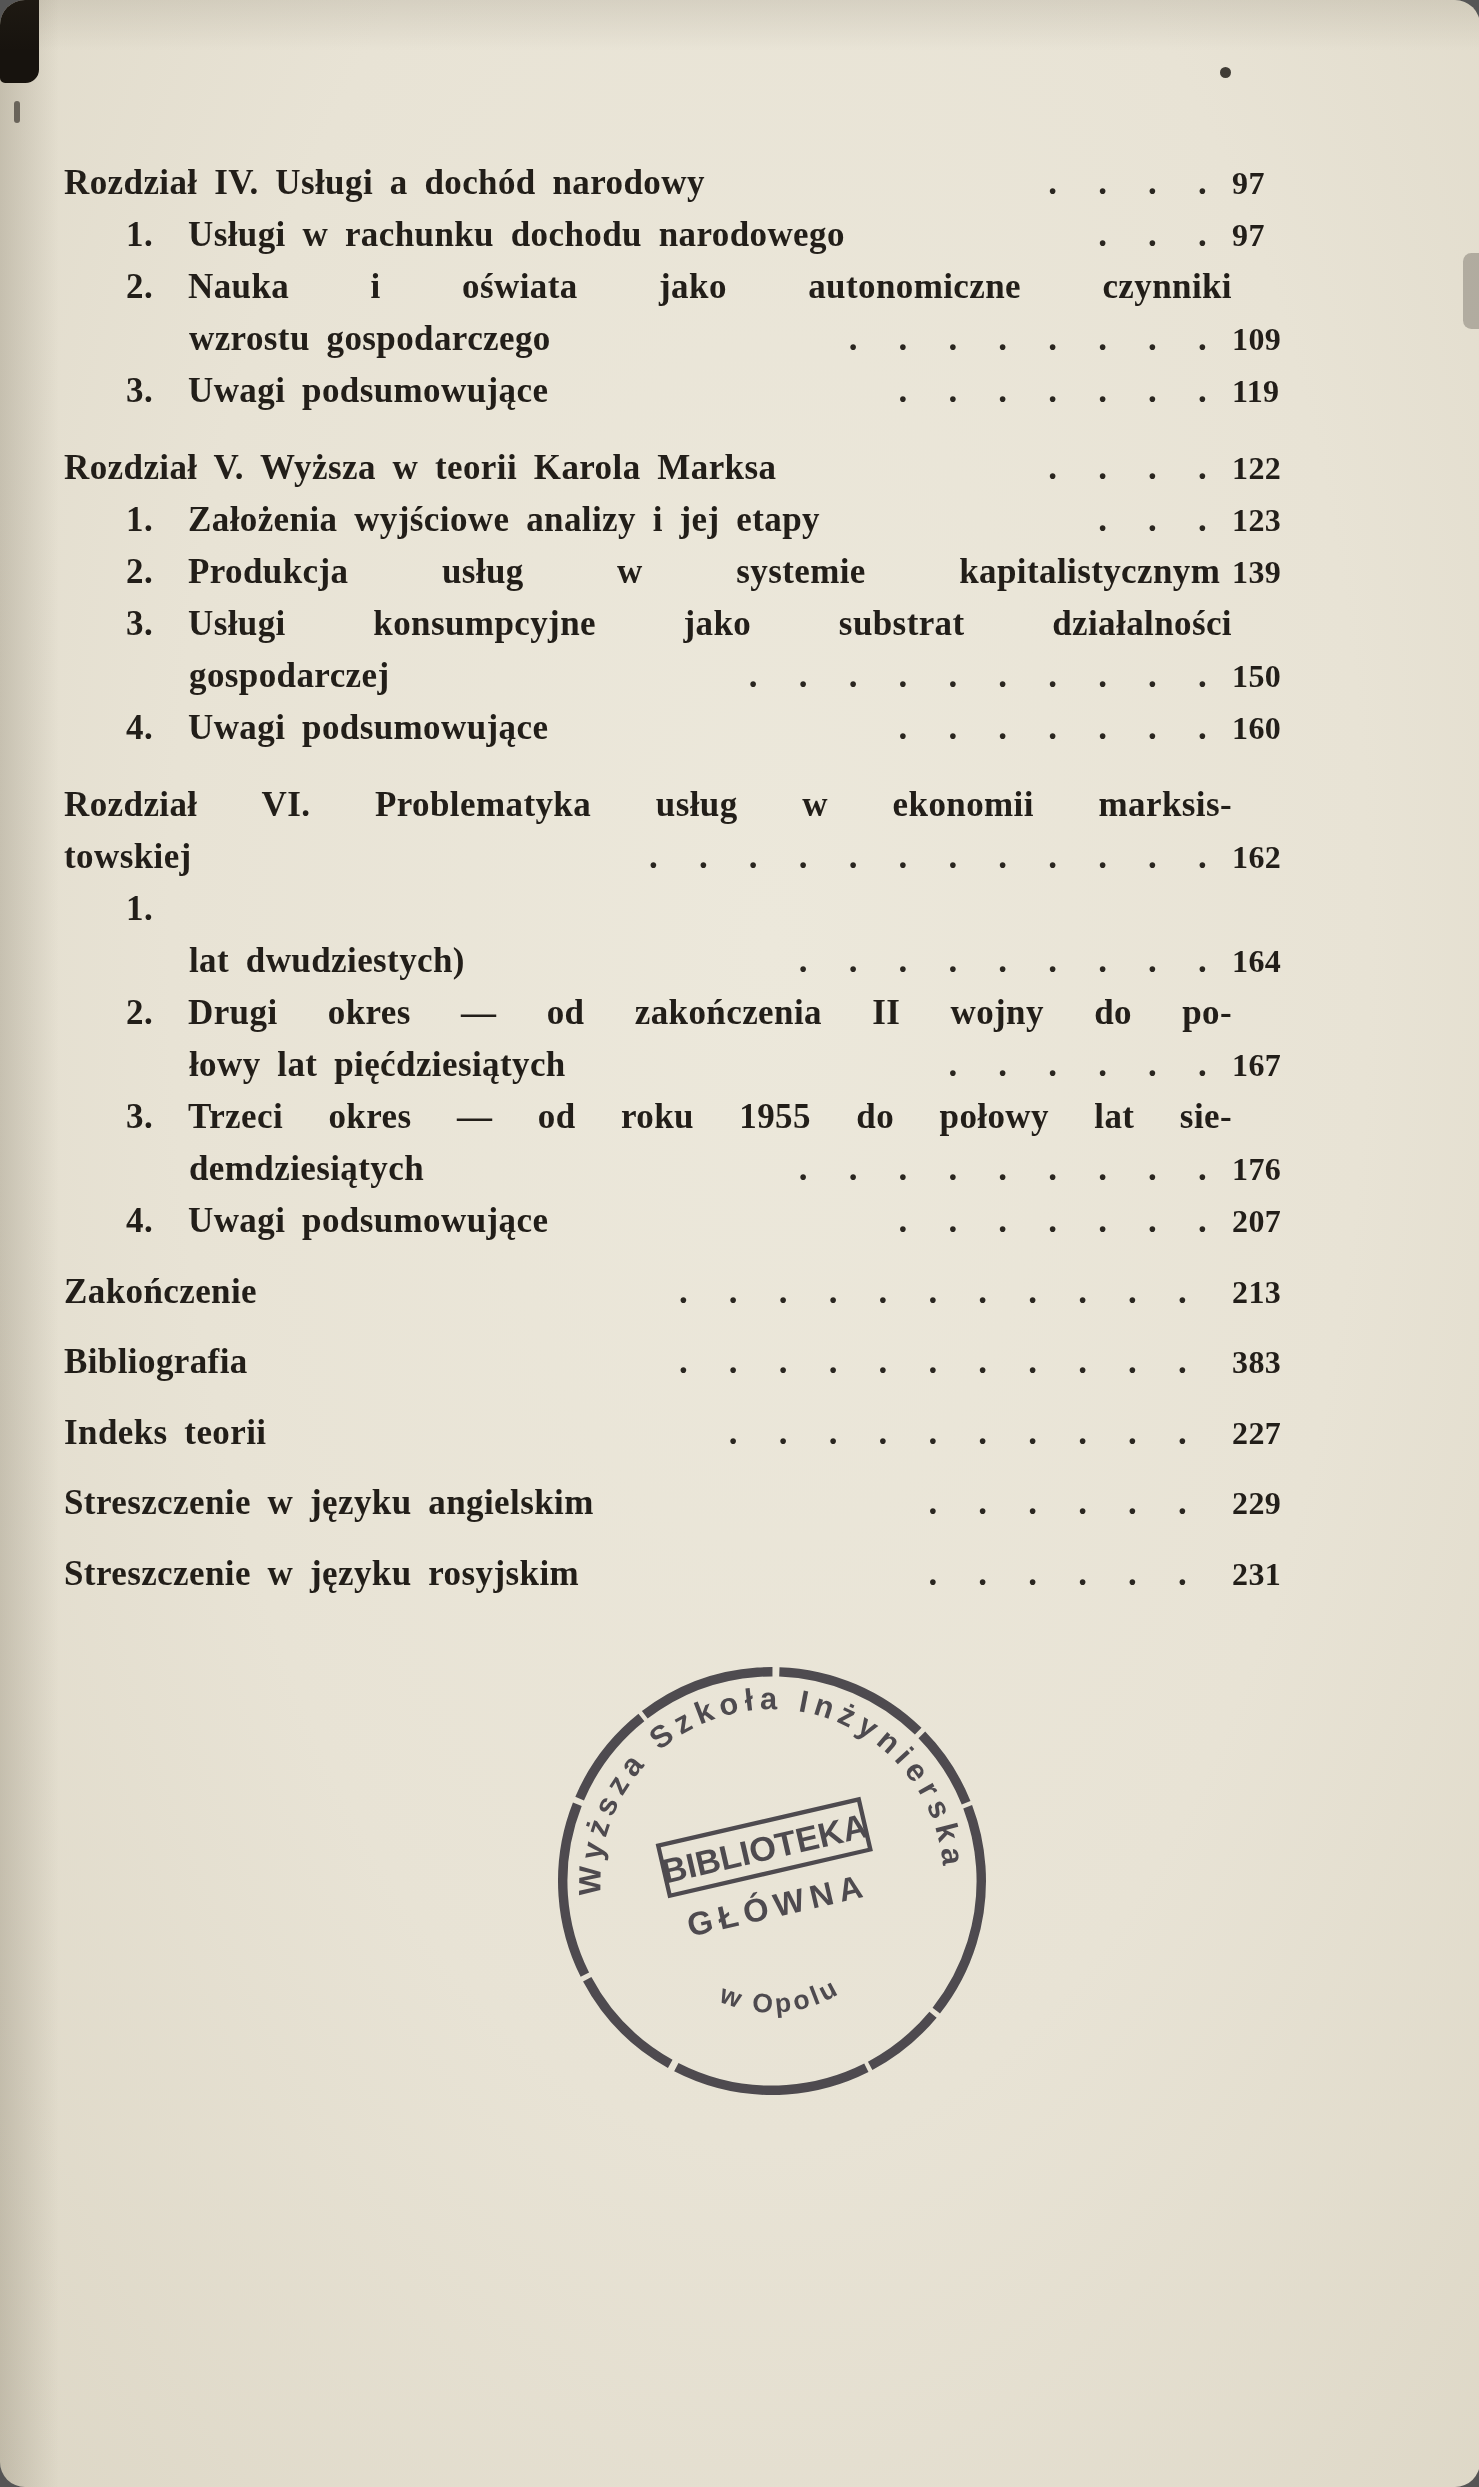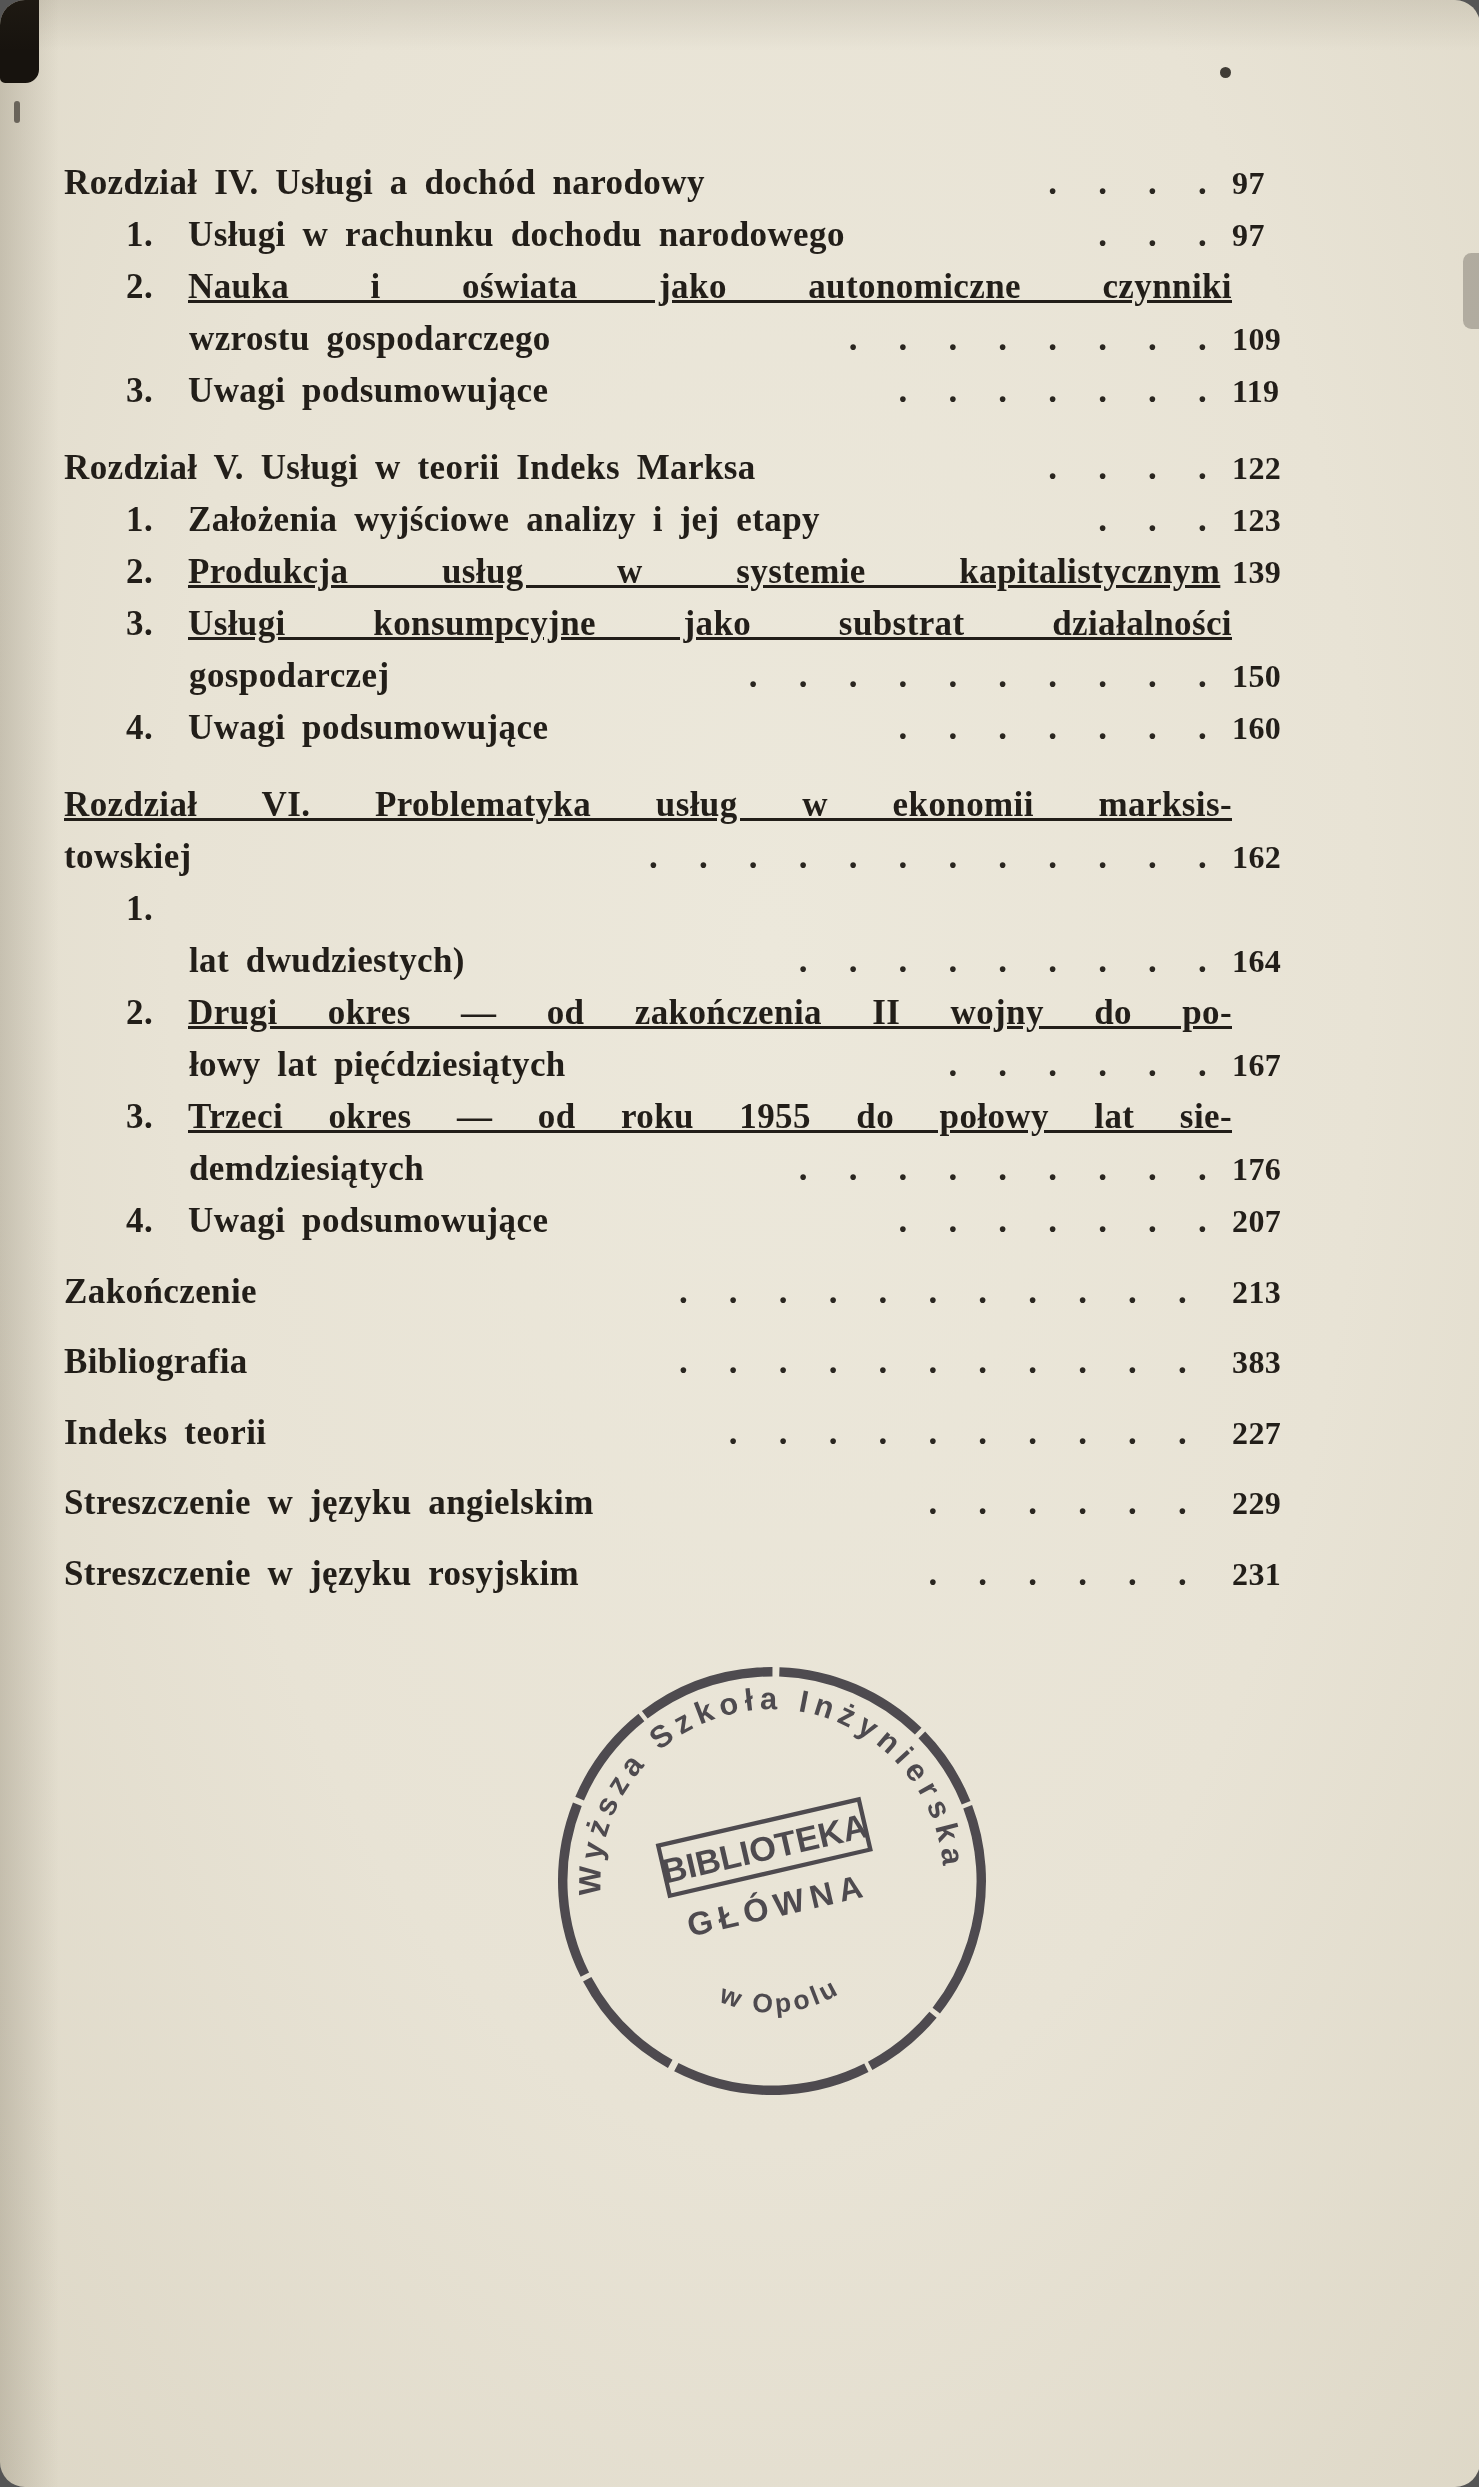--- a/index.html
+++ b/index.html
@@ -36,21 +36,20 @@
   .row.gap{margin-top:25px;}
   .row.entry{margin-top:18.5px;gap:20px;}
   .row.item{padding-left:62px;}
   .row.cont{padding-left:125px;}
   .num{flex:0 0 62px;}
   .text{white-space:nowrap;word-spacing:7.6px;}
   .text.fill{
     flex:1;white-space:normal;
     text-align:justify;text-align-last:justify;
     padding-right:5px;
-    text-decoration:underline;
   }
   .row.nopage .text.fill{margin-right:72px;}
   .dots{
     flex:1;overflow:hidden;white-space:nowrap;
     text-align:right;word-spacing:29px;letter-spacing:1.7px;
     padding:0 23.6px 0 18.5px;
     color:#2a2620;
   }
   .dots.empty{flex:0 0 6.7px;padding:0;}
   .pagecol{flex:0 0 77px;text-align:left;font-size:32px;}
@@ -103,21 +102,21 @@
         <span class="dots">. . . . . . . .</span>
         <span class="pagecol">109</span>
       </div>
       <div class="row item">
         <span class="num">3.</span>
         <span class="text">Uwagi podsumowujące</span>
         <span class="dots">. . . . . . .</span>
         <span class="pagecol">119</span>
       </div>
       <div class="row chapter gap">
-        <span class="text">Rozdział V. Usługi w teorii Indeks Marksa</span>
+        <span class="text">Rozdział V. Wyższa w teorii Karola Marksa</span>
         <span class="dots">. . . .</span>
         <span class="pagecol">122</span>
       </div>
       <div class="row item">
         <span class="num">1.</span>
         <span class="text">Założenia wyjściowe analizy i jej etapy</span>
         <span class="dots">. . .</span>
         <span class="pagecol">123</span>
       </div>
       <div class="row item">

